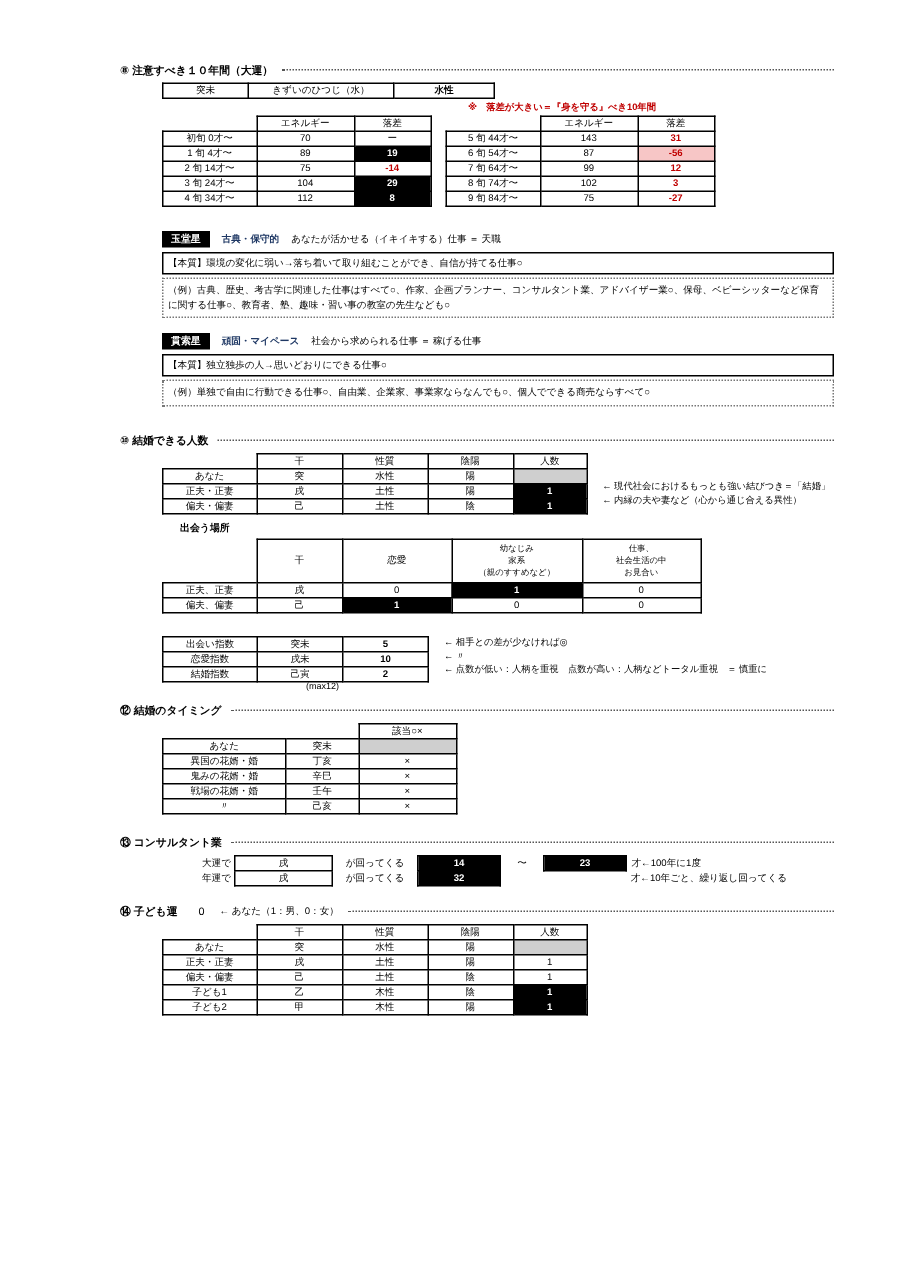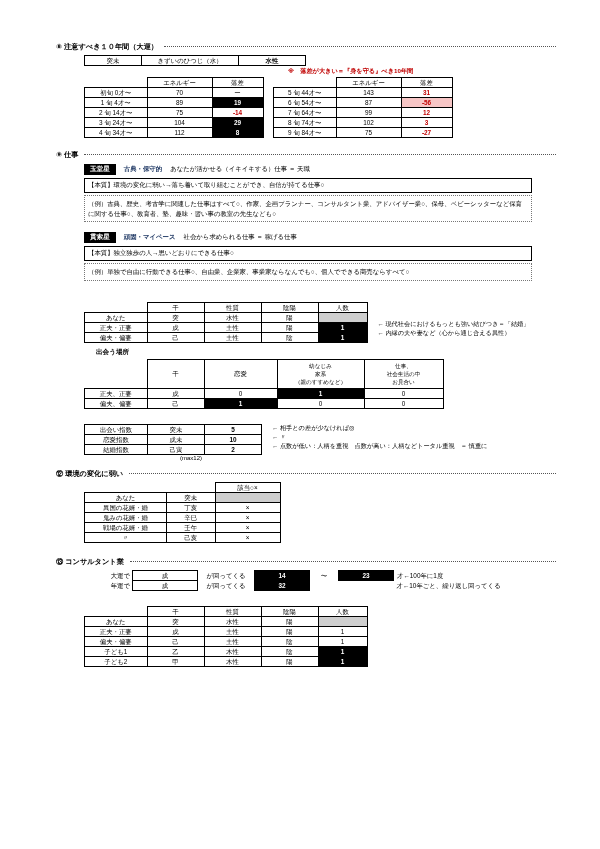--- a/index.html
+++ b/index.html
@@ -1,19 +1,19 @@
 <!DOCTYPE html>
 <html><head>
 <meta charset="utf-8">
 <style>
   html,body{margin:0;padding:0;background:#fff;}
   body{width:600px;height:849px;font-family:"Liberation Sans","DejaVu Sans",sans-serif;color:#000;}
   .page{position:relative;width:600px;height:849px;padding:0;box-sizing:border-box;}
   .content{position:absolute;left:56px;top:42px;width:500px;}
-  .sec{margin-bottom:2px;}
+  .sec{margin-bottom:2px;margin-left:24px;}
   .sec-head{display:flex;align-items:center;font-size:7.2px;font-weight:bold;}
   .sec-head .dots{flex:1;border-bottom:1px dotted #555;margin-left:6px;margin-bottom:2px;height:1px;}
   .sec-title{white-space:nowrap;}
   table{border-collapse:collapse;font-size:6.4px;}
   td,th{border:1px solid #000;padding:0 2px;height:9px;line-height:9px;text-align:center;font-weight:normal;}
   .gray{background:#cfcfcf;}
   .black{background:#000;color:#fff;font-weight:bold;}
   .pink{background:#f7c6c6;color:#c00000;font-weight:bold;}
   .red{color:#c00000;font-weight:bold;}
   .boxline{border:1px solid #000;font-size:6.4px;padding:2px 3px;}
@@ -102,24 +102,20 @@
         <td>75</td>
         <td class="red">-27</td>
       </tr>
     </tbody>
         </table>
   </div>
 
   <div style="height:10px;"></div>
 
   <div class="sec">
-    <div class="sec-head">
-      <span class="sec-title"><span>⑨</span> <span>仕事</span></span>
-      <span class="dots"></span>
-    </div>
 
     <div style="margin-top:4px;margin-left:28px;display:flex;align-items:center;gap:8px;">
       <span class="blk-title">玉堂星</span>
       <span class="sub-blue">古典・保守的</span>
       <span style="font-size:6.4px;">あなたが活かせる（イキイキする）仕事 ＝  天職</span>
     </div>
     <div class="boxline" style="margin-top:3px;margin-left:28px;width:440px;">【本質】環境の変化に弱い→落ち着いて取り組むことができ、自信が持てる仕事○</div>
     <div class="dotbox" style="margin-top:2px;margin-left:28px;width:440px;">（例）古典、歴史、考古学に関連した仕事はすべて○、作家、企画プランナー、コンサルタント業、アドバイザー業○、保母、ベビーシッターなど保育に関する仕事○、教育者、塾、趣味・習い事の教室の先生なども○</div>
 
     <div style="margin-top:10px;margin-left:28px;display:flex;align-items:center;gap:8px;">
@@ -127,20 +123,24 @@
       <span class="sub-blue">頑固・マイペース</span>
       <span style="font-size:6.4px;">社会から求められる仕事 ＝  稼げる仕事</span>
     </div>
     <div class="boxline" style="margin-top:3px;margin-left:28px;width:440px;">【本質】独立独歩の人→思いどおりにできる仕事○</div>
     <div class="dotbox" style="margin-top:2px;margin-left:28px;width:440px;">（例）単独で自由に行動できる仕事○、自由業、企業家、事業家ならなんでも○、個人でできる商売ならすべて○</div>
   </div>
 
   <div style="height:16px;"></div>
 
   <div class="sec">
+    <div class="sec-head">
+      <span class="sec-title"><span>⑩</span> <span>結婚できる人数</span></span>
+      <span class="dots"></span>
+    </div>
     <div class="flexrow" style="margin-top:3px;margin-left:28px;">
       <table>
         <tbody>
               <tr>
           <td style="width:58px;border:none;"></td>
           <td style="width:52px;">干</td>
           <td style="width:52px;">性質</td>
           <td style="width:52px;">陰陽</td>
           <td style="width:44px;">人数</td>
         </tr>
@@ -235,21 +235,21 @@
         <div class="arrow">←  点数が低い：人柄を重視　点数が高い：人柄などトータル重視　＝ 慎重に</div>
       </div>
     </div>
     <div class="small" style="margin-left:124px;">(max12)</div>
   </div>
 
   <div style="height:6px;"></div>
 
   <div class="sec">
     <div class="sec-head">
-      <span class="sec-title"><span>⑫</span> <span>環境の変化に弱い</span></span>
+      <span class="sec-title"><span>⑫</span> <span>結婚のタイミング</span></span>
       <span class="dots"></span>
     </div>
     <table style="margin-top:3px;margin-left:28px;">
       <tbody>
             <tr>
         <td style="width:78px;border:none;"></td>
         <td style="width:44px;border:none;"></td>
         <td style="width:60px;">該当○×</td>
       </tr>
       <tr>
@@ -310,20 +310,26 @@
           <td style="border:none;text-align:left;padding-left:3px;">才←10年ごと、繰り返し回ってくる</td>
         </tr>
       </tbody>
           </table>
     </div>
   </div>
 
   <div style="height:10px;"></div>
 
   <div class="sec">
+    <div class="sec-head">
+      <span class="sec-title"><span>⑭</span> <span>子ども運</span></span>
+      <span style="margin-left:14px;font-weight:normal;">0</span>
+      <span style="margin-left:10px;font-weight:normal;font-size:6.4px;">← あなた（1：男、0：女）</span>
+      <span class="dots"></span>
+    </div>
     <table style="margin-top:3px;margin-left:28px;">
       <tbody>
             <tr>
         <td style="width:58px;border:none;"></td>
         <td style="width:52px;">干</td>
         <td style="width:52px;">性質</td>
         <td style="width:52px;">陰陽</td>
         <td style="width:44px;">人数</td>
       </tr>
       <tr>

